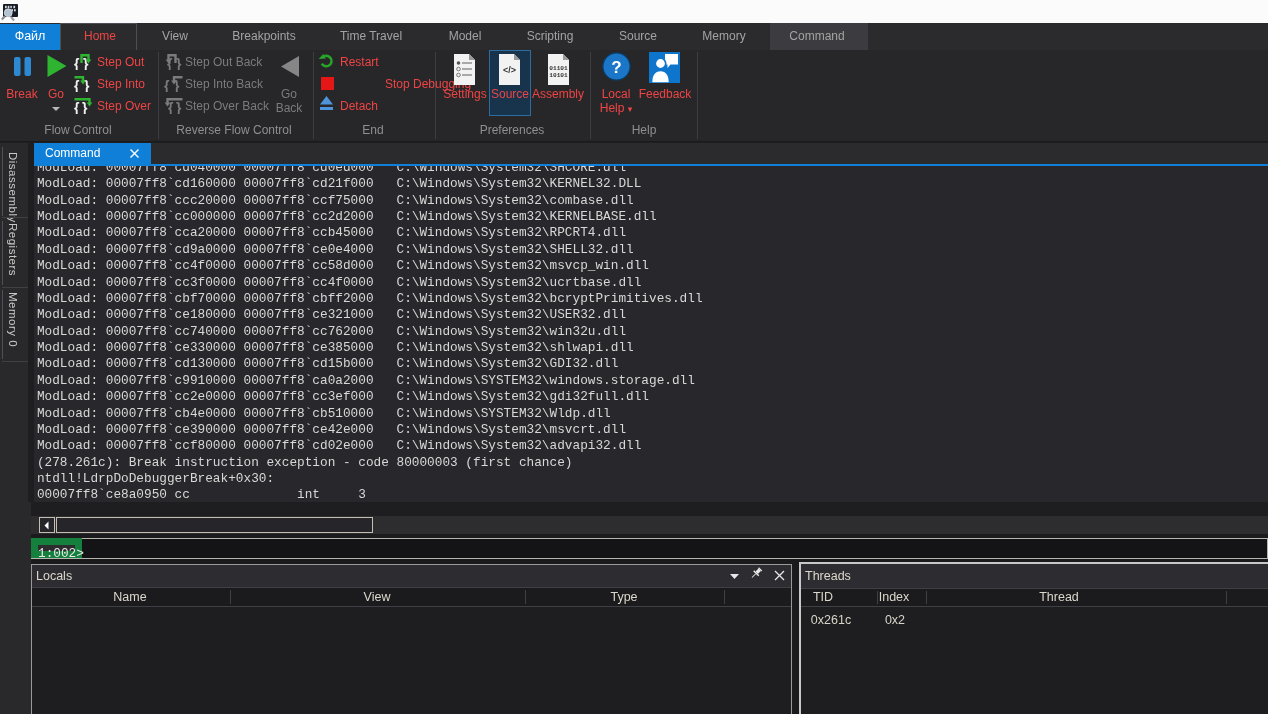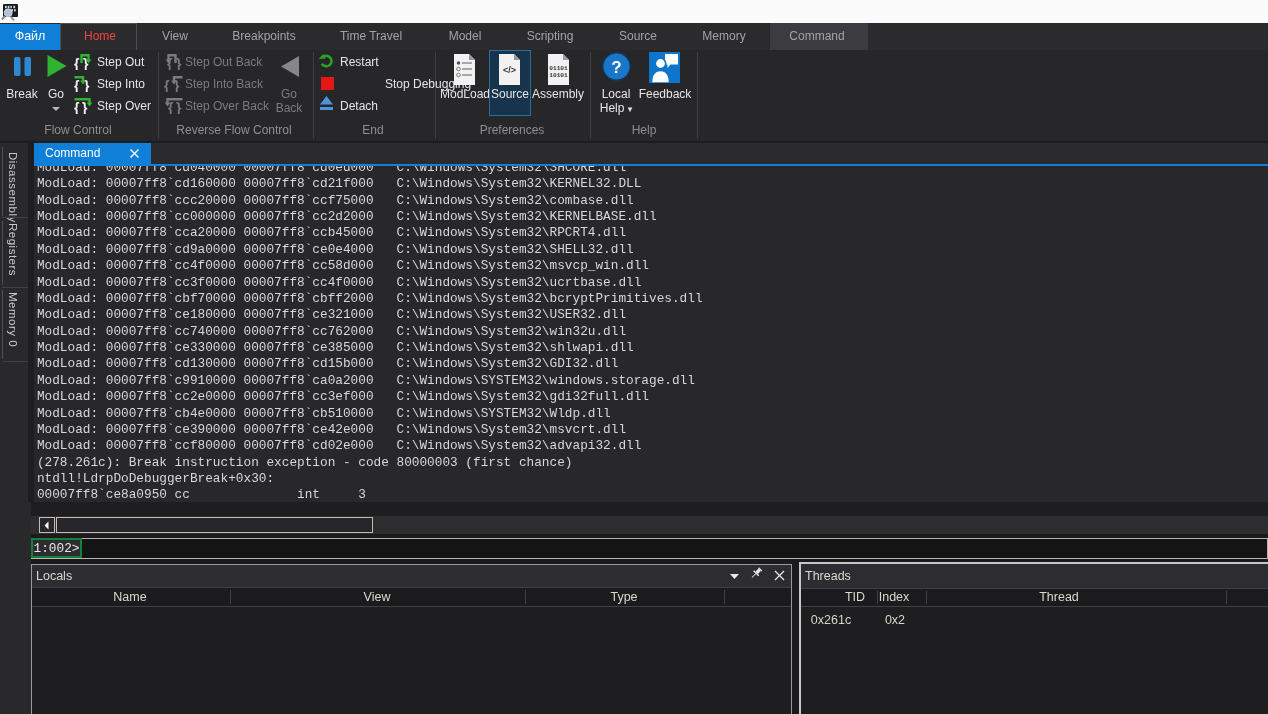--- a/index.html
+++ b/index.html
@@ -18,21 +18,21 @@
   #mi-file{left:0;top:1px;width:60px;height:32px;background:#0f7fd7;color:#fff;
            text-align:center;line-height:24px;transform:none;font-size:12.5px;}
   #homebox{left:60px;top:0px;width:77px;height:27px;border:1px solid #4e4e55;border-bottom:none;
            box-sizing:border-box;}
   #mi-cmdbg{left:770px;top:0;width:98px;height:27px;background:#3c3c40;}
   
   #ribbon{left:0;top:50px;width:1268px;height:91px;background:#27272a;}
   .rsep{position:absolute;top:2px;width:1px;height:87px;background:#3d3d42;}
   .rglabel{position:absolute;top:72px;height:16px;line-height:16px;font-size:12px;color:#8f8f8f;
            transform:translateX(-50%);}
-  .rlabel{position:absolute;color:#e5e5e5;font-size:12px;line-height:14px;}
+  .rlabel{position:absolute;color:#ef4444;font-size:12px;line-height:14px;}
   .rlabel.dis{color:#7b7b7b;}
   .clabel{transform:translateX(-50%);text-align:center;}
   
   #tabstrip{left:31px;top:143px;width:1237px;height:21px;background:#2b2b2e;}
   #cmdtab{left:31px;top:143px;width:120px;height:21px;background:#0f7fd7;color:#fff;
           font-size:12px;line-height:21px;}
   #blueline{left:31px;top:164px;width:1237px;height:2px;background:#0f7fd7;}
   
   #sidebar{left:0;top:143px;width:31px;height:571px;background:#29292c;}
   #ribline{left:0;top:142px;width:1268px;height:1px;background:#1f1f22;}
@@ -50,21 +50,21 @@
   #darkband2{left:31px;top:534px;width:1237px;height:4px;background:#1b1b1e;}
   #sidedivider{left:28px;top:143px;width:6px;height:359px;background:#1e1e21;}
   #sbbtn{left:39px;top:517px;width:16px;height:16px;background:#26262a;border:1.5px solid #c4beb2;
          box-sizing:border-box;}
   #sbtrack{left:56px;top:517px;width:317px;height:16px;background:#26262a;border:1.5px solid #c4beb2;
            box-sizing:border-box;}
   
   #prompt{left:31px;top:538px;width:1237px;height:20.5px;background:#141416;
           border:1.5px solid #b5b5ad;box-sizing:border-box;}
   #promptlabel{left:31px;top:538px;width:51px;height:20px;background:#2d2d30;
-               border:2px solid #15803d;box-sizing:border-box;color:#e8e8e8;
+               border:7px solid #15803d;box-sizing:border-box;color:#e8e8e8;
                font-family:"Liberation Mono",monospace;font-size:12.75px;line-height:18px;
                text-align:center;}
   
   .ptitle{position:absolute;color:#dcd8cc;font-size:12.5px;}
   .phead{position:absolute;background:#1b1b1e;border-top:1px solid #3f3f46;border-bottom:1px solid #3f3f46;
          box-sizing:border-box;}
   .pcol{position:absolute;top:2px;bottom:2px;width:1px;background:#3f3f46;}
   .phlabel{position:absolute;top:0;height:18px;line-height:18px;font-size:12.5px;color:#dcd8cc;
            transform:translateX(-50%);}
   #locals{left:31px;top:564px;width:761px;height:150px;background:#1e1e21;
@@ -208,21 +208,21 @@
     <svg class="abs" style="left:454px;top:4px" width="21" height="31" viewBox="0 0 21 31">
       <path d="M0 0 L15 0 L21 6 L21 31 L0 31 Z" fill="#f2f2f2"></path>
       <path d="M15 0 L15 6 L21 6 Z" fill="#9a9a9a"></path>
       <circle cx="4.5" cy="9" r="1.8" fill="#555"></circle>
       <circle cx="4.5" cy="15" r="1.8" fill="none" stroke="#777" stroke-width="1"></circle>
       <circle cx="4.5" cy="21" r="1.8" fill="none" stroke="#777" stroke-width="1"></circle>
       <line x1="8" y1="9" x2="18" y2="9" stroke="#888" stroke-width="1.4"></line>
       <line x1="8" y1="15" x2="18" y2="15" stroke="#888" stroke-width="1.4"></line>
       <line x1="8" y1="21" x2="18" y2="21" stroke="#888" stroke-width="1.4"></line>
     </svg>
-    <div class="rlabel clabel" style="left:465px;top:37px;">ModLoad</div>
+    <div class="rlabel clabel" style="left:465px;top:37px;">Settings</div>
 
     <div class="abs" style="left:489px;top:0px;width:42px;height:66px;background:#17344c;border:1px solid #2d6c9e;box-sizing:border-box;"></div>
     <svg class="abs" style="left:499px;top:4px" width="21" height="31" viewBox="0 0 21 31">
       <path d="M0 0 L15 0 L21 6 L21 31 L0 31 Z" fill="#f2f2f2"></path>
       <path d="M15 0 L15 6 L21 6 Z" fill="#9a9a9a"></path>
       <text x="10.5" y="19" font-family="Liberation Sans" font-size="9" font-weight="bold" fill="#333" text-anchor="middle">&lt;/&gt;</text>
     </svg>
     <div class="rlabel clabel" style="left:510px;top:37px;">Source</div>
 
     <svg class="abs" style="left:548px;top:4px" width="21" height="31" viewBox="0 0 21 31">
@@ -335,18 +335,18 @@
   <div class="phlabel" style="left:624px;top:588px;">Type</div>
 
   <div class="abs" id="threads"></div>
   <div class="abs" id="threadstitle"></div>
   <div class="ptitle" style="left:805px;top:569px;">Threads</div>
   <div class="phead" style="left:801px;top:588px;width:467px;height:19px;">
     <div class="pcol" style="left:76px;"></div>
     <div class="pcol" style="left:125px;"></div>
     <div class="pcol" style="left:425px;"></div>
   </div>
-  <div class="phlabel" style="left:855px;top:588px;text-align:right;">TID</div>
+  <div class="phlabel" style="left:823px;top:588px;text-align:right;">TID</div>
   <div class="phlabel" style="left:894px;top:588px;">Index</div>
   <div class="phlabel" style="left:1059px;top:588px;">Thread</div>
   <div class="cell" style="left:831px;top:613px;">0x261c</div>
   <div class="cell" style="left:895px;top:613px;">0x2</div>
 </div>
 
 </body></html>

